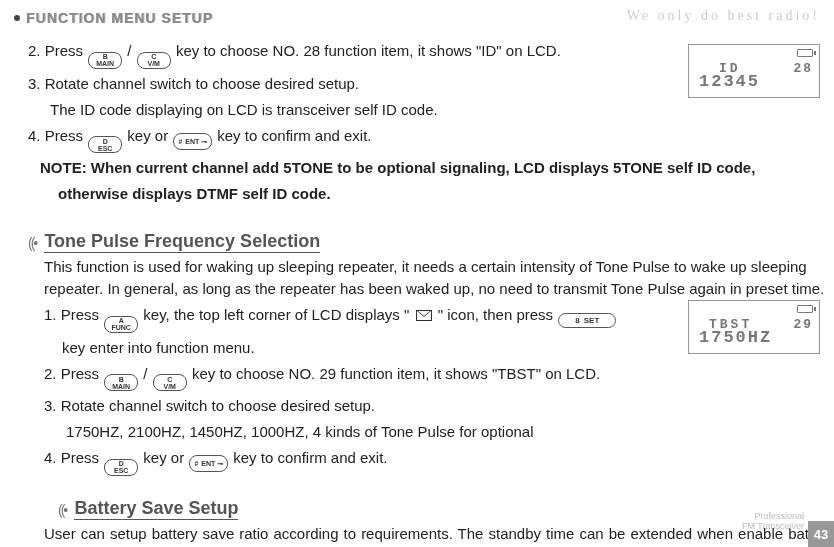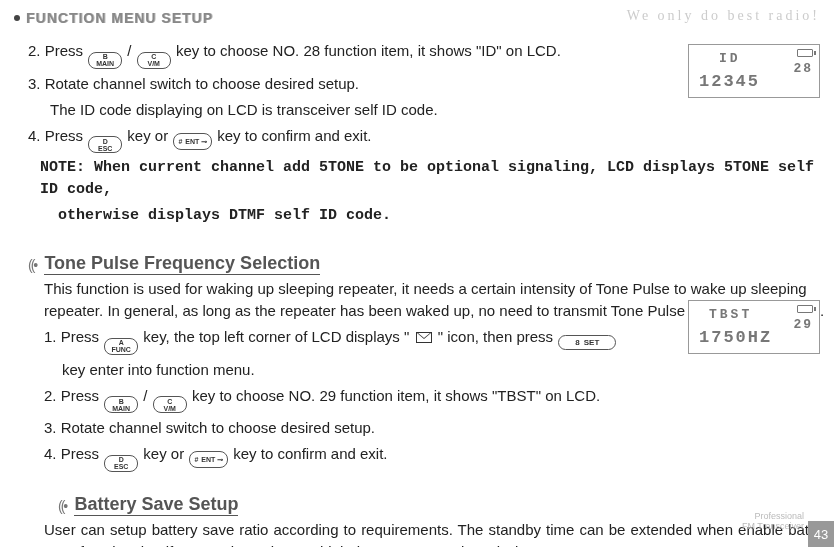--- a/index.html
+++ b/index.html
@@ -47,21 +47,21 @@
   .content {
     padding: 0 18px 0 22px;
   }
   .step-line {
     margin-top: 4px;
     line-height: 22px;
   }
   .indent1 { margin-left: 6px; }
   .indent2 { margin-left: 28px; }
   .note-line {
-    font-family: Liberation Mono, monospace;
+    font-family: Liberation Sans, sans-serif;
     font-weight: bold;
     margin-left: 18px;
     margin-top: 4px;
     line-height: 22px;
   }
   .section-heading {
     margin-top: 26px;
     margin-left: 6px;
   }
   .section-heading .wave-icon {
@@ -149,21 +149,21 @@
   .lcd .batt::after {
     content: "";
     position: absolute;
     right: -4px; top: 1px;
     width: 2px; height: 4px;
     background: #777;
   }
   .lcd .small { font-size: 13px; color: #777; letter-spacing: 3px; }
   .lcd .num   { font-size: 13px; color: #777; letter-spacing: 2px; position: absolute; right: 6px; top: 16px; }
   .lcd .big   { font-size: 17px; color: #777; letter-spacing: 2px; position: absolute; left: 10px; bottom: 6px; }
-  .lcd .top   { position: absolute; left: 30px; top: 6px; }
+  .lcd .top   { position: absolute; left: 30px; top: 16px; }
   .lcd.two .top { left: 20px; }
 
   .page-footer {
     position: absolute;
     right: 0; bottom: 0;
     display: flex;
     align-items: flex-end;
     gap: 4px;
   }
   .pf-text {
@@ -174,21 +174,21 @@
     padding-bottom: 16px;
   }
   .pf-num {
     width: 26px; height: 26px;
     background: #999;
     color: #fff;
     display: flex;
     align-items: center;
     justify-content: center;
     font-size: 13px;
-    font-weight: normal;
+    font-weight: bold;
   }
 </style>
 </head>
 <body>
 
 <div class="header-band">
   <span class="bullet-dot"></span>
   <span class="header-title">FUNCTION MENU SETUP</span>
 </div>
 <div class="slogan">We only do best radio!</div>
@@ -271,20 +271,21 @@
         <span>MAIN</span>
       </span>
     <span>/</span>
     <span class="kbtn">
         <span>C</span>
         <span>V/M</span>
       </span>
     <span> key to choose NO. 29 function item, it shows "TBST" on LCD.</span>
   </div>
   <div class="step-line" style="margin-left:22px;">3. Rotate channel switch to choose desired setup.</div>
+  <div class="step-line" style="margin-left:44px;">1750HZ, 2100HZ, 1450HZ, 1000HZ, 4 kinds of Tone Pulse for optional</div>
   <div class="step-line" style="margin-left:22px;">
     <span>4. Press </span>
     <span class="kbtn">
         <span>D</span>
         <span>ESC</span>
       </span>
     <span> key or </span>
     <span class="kbtn">
         <span class="krow">
           <span>#</span>

